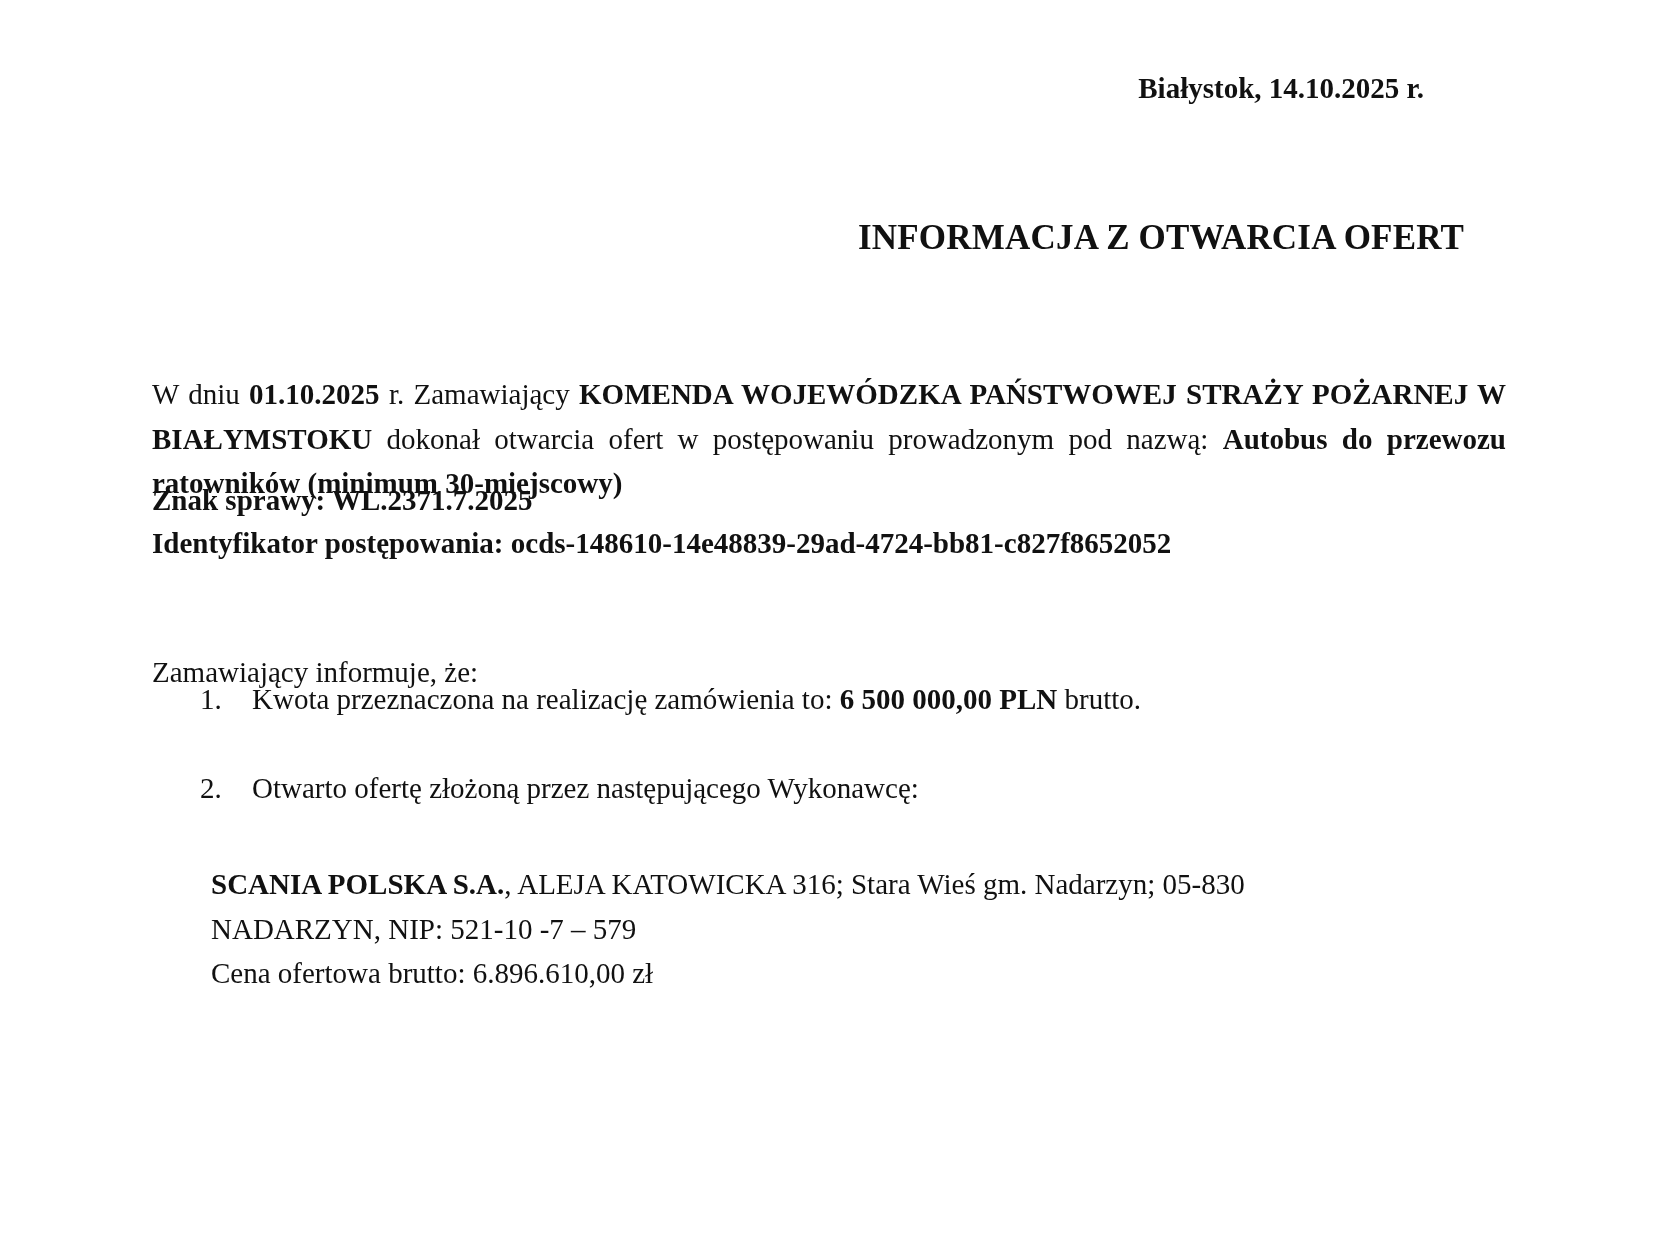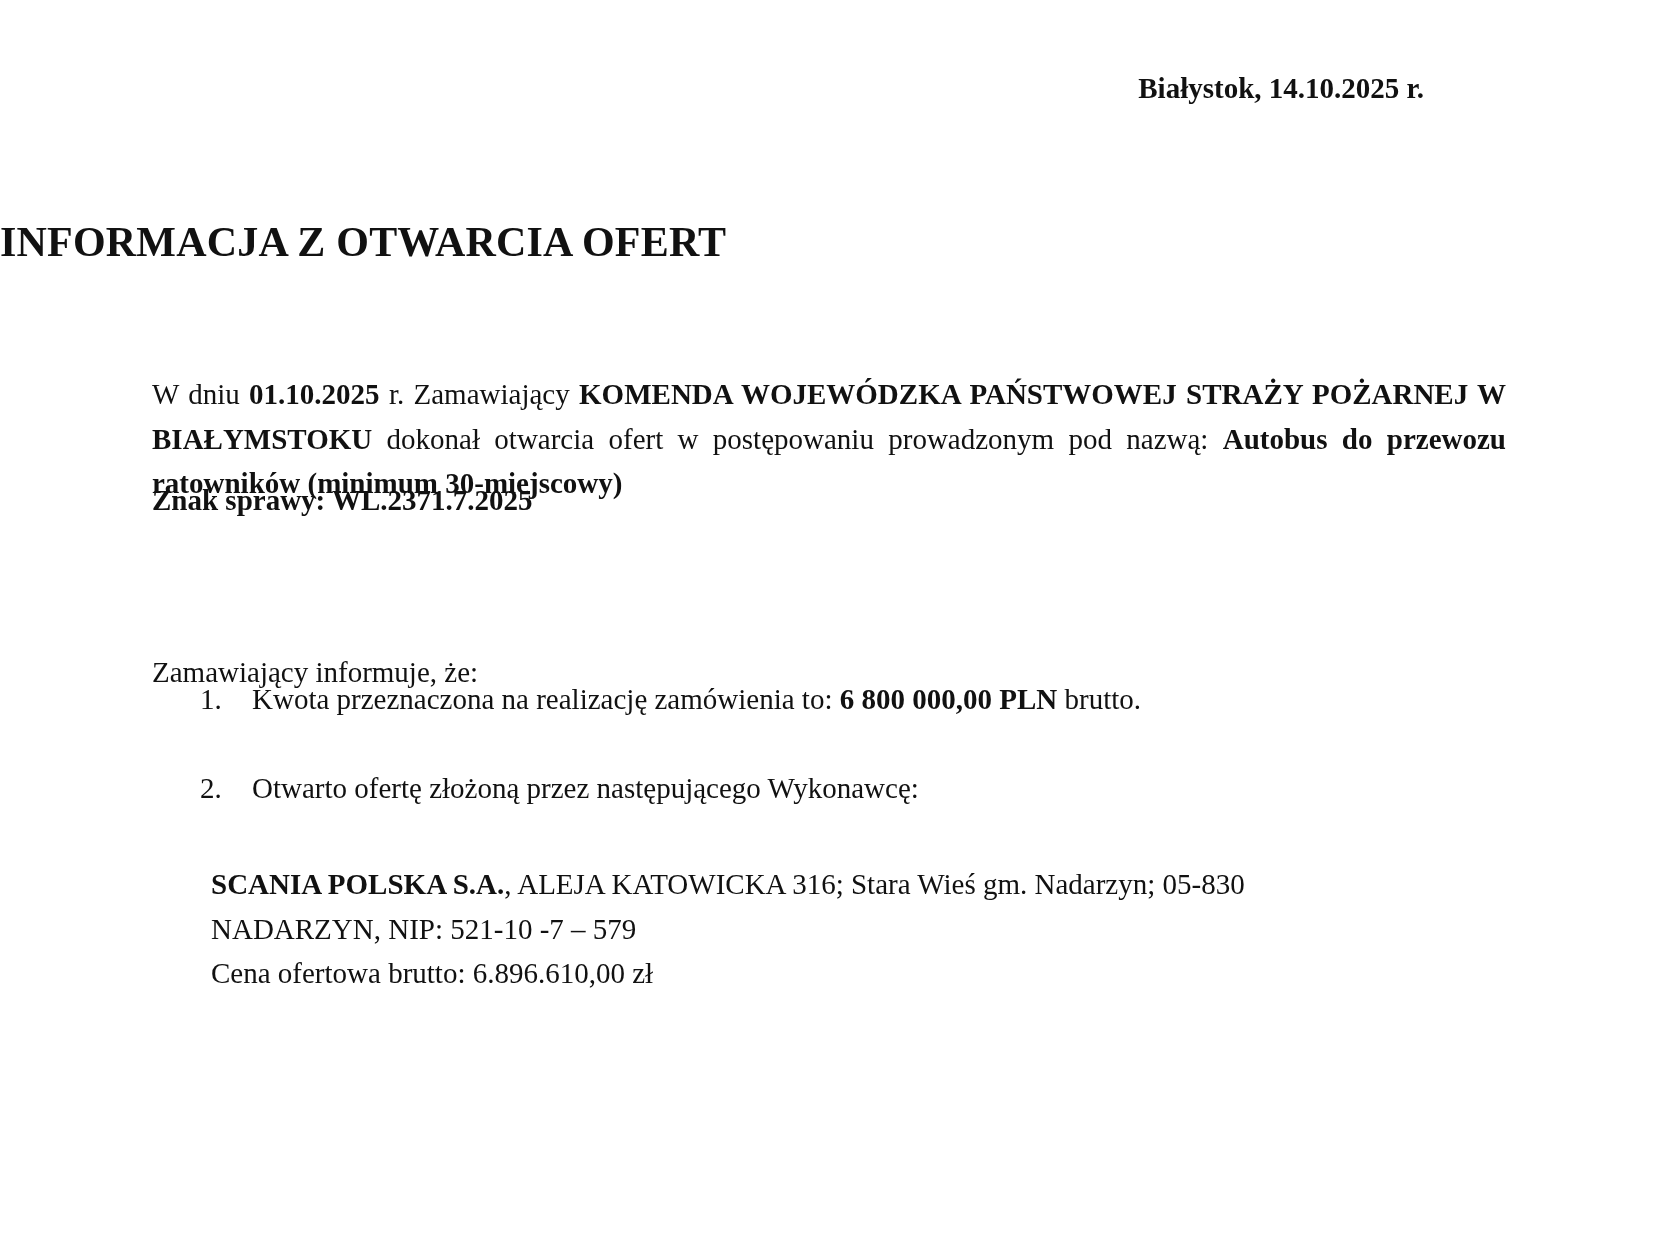--- a/index.html
+++ b/index.html
@@ -7,22 +7,22 @@
     width: 1654px; height: 1240px; background: #ffffff; color: #111111;
     font-family: "Liberation Serif", "DejaVu Serif", serif;
     position: relative; overflow: hidden;
   }
   .page { position: absolute; left: 0; top: 0; width: 1654px; height: 1240px; }
   .date-line {
     position: absolute; right: 230px; top: 72px;
     font-size: 29px; font-weight: bold;
   }
   .title {
-    position: absolute; left: 0; width: 1464px; top: 218px; text-align: left;
-    font-size: 42px; font-weight: bold; letter-spacing: 0.2px;
+    position: absolute; left: 0; width: 1464px; top: 218px; text-align: right;
+    font-size: 35px; font-weight: bold; letter-spacing: 0.2px;
   }
   .intro {
     position: absolute; left: 152px; width: 1354px; top: 372px;
     font-size: 29px; line-height: 44.5px; text-align: justify;
   }
   .intro b { font-weight: bold; }
   .meta-line { position: absolute; left: 152px; font-size: 29px; font-weight: bold; }
   .lead { position: absolute; left: 152px; top: 640px; font-size: 29px; margin-top: 16px; }
   .list-item { position: absolute; left: 200px; font-size: 29px; }
   .list-item .num { display: inline-block; width: 52px; }
@@ -33,25 +33,26 @@
 <body>
 
 <div class="page">
   <div class="date-line">Białystok, 14.10.2025 r.</div>
 
   <div class="title">INFORMACJA Z OTWARCIA OFERT</div>
 
   <div class="intro"><span>W dniu </span><b>01.10.2025</b><span> r. Zamawiający </span><b>KOMENDA WOJEWÓDZKA PAŃSTWOWEJ STRAŻY POŻARNEJ W BIAŁYMSTOKU</b><span> dokonał otwarcia ofert w postępowaniu prowadzonym pod nazwą: </span><b>Autobus do przewozu ratowników (minimum 30-miejscowy)</b></div>
 
   <div class="meta-line" style="top:484px">Znak sprawy: WL.2371.7.2025</div>
+  <div class="meta-line" style="top:527px">Identyfikator postępowania: ocds-148610-14e48839-29ad-4724-bb81-c827f8652052</div>
 
   <div class="lead">Zamawiający informuje, że:</div>
 
   <div class="list-item" style="top:683px">
-    <span class="num">1.</span><span>Kwota przeznaczona na realizację zamówienia to: </span><b>6 800 000,00 PLN</b><span> brutto.</span>
+    <span class="num">1.</span><span>Kwota przeznaczona na realizację zamówienia to: </span><b>6 500 000,00 PLN</b><span> brutto.</span>
   </div>
 
   <div class="list-item" style="top:772px">
     <span class="num">2.</span><span>Otwarto ofertę złożoną przez następującego Wykonawcę:</span>
   </div>
 
   <div class="contractor">
     <div><b>SCANIA POLSKA S.A.</b><span>, ALEJA KATOWICKA 316; Stara Wieś gm. Nadarzyn; 05-830</span></div>
     <div>NADARZYN, NIP: 521-10 -7 – 579</div>
     <div>Cena ofertowa brutto: 6.896.610,00 zł</div>

